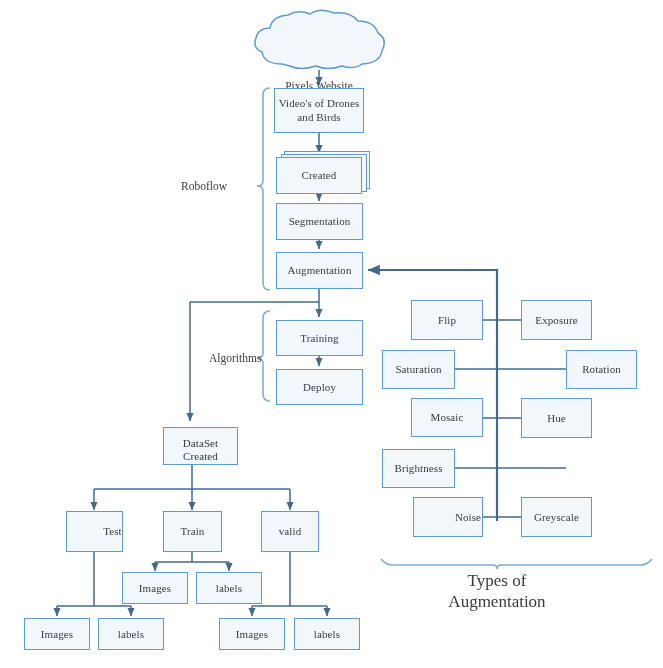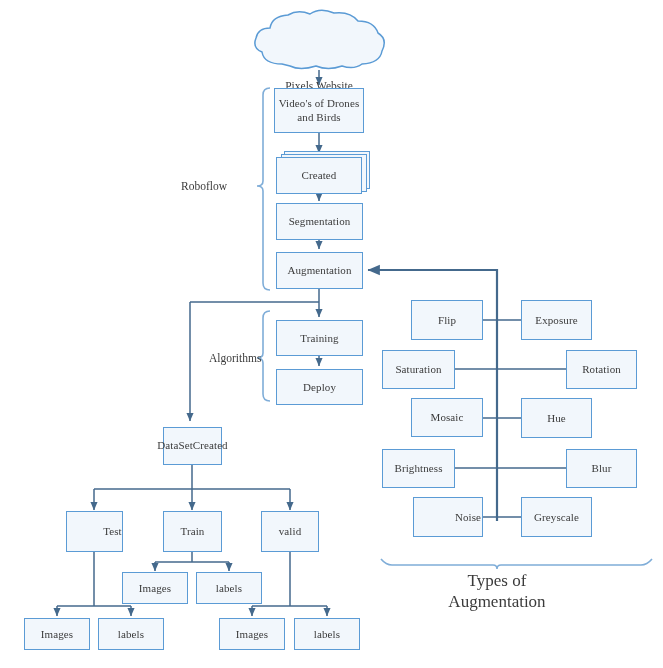--- a/index.html
+++ b/index.html
@@ -181,21 +181,21 @@
 
   <div class="bracket-label" style="left:209px; top:352px;">Algorithms</div>
 
   <div class="node-box" style="left:276px; top:320px; width:87px; height:36px;">
     <span>Training</span>
   </div>
   <div class="node-box" style="left:276px; top:369px; width:87px; height:36px;">
     <span>Deploy</span>
   </div>
 
-  <div class="node-box two-line" style="left:163px; top:427px; width:59px; height:38px; ">
+  <div class="node-box two-line" style="left:163px; top:427px; width:75px; height:38px; flex-direction:column;justify-content:flex-end;">
     <span>DataSet</span>
     <span>Created</span>
   </div>
 
   <div class="node-box" style="left:66px; top:511px; width:57px; height:41px;padding-left:36px;">
     <span>Test</span>
   </div>
   <div class="node-box" style="left:163px; top:511px; width:59px; height:41px;">
     <span>Train</span>
   </div>
@@ -240,23 +240,20 @@
 
   <div class="node-box" style="left:411px; top:398px; width:72px; height:39px;">
     <span>Mosaic</span>
   </div>
   <div class="node-box" style="left:521px; top:398px; width:71px; height:40px;">
     <span>Hue</span>
   </div>
 
   <div class="node-box" style="left:382px; top:449px; width:73px; height:39px;">
     <span>Brightness</span>
-  </div>
-  <div class="node-box" style="left:566px; top:449px; width:71px; height:39px;">
-    <span>Blur</span>
   </div>
 
   <div class="node-box" style="left:413px; top:497px; width:70px; height:40px;padding-left:40px;">
     <span>Noise</span>
   </div>
   <div class="node-box" style="left:521px; top:497px; width:71px; height:40px;">
     <span>Greyscale</span>
   </div>
 
   <div class="caption" style="left:437px; top:570px; width:120px;">

